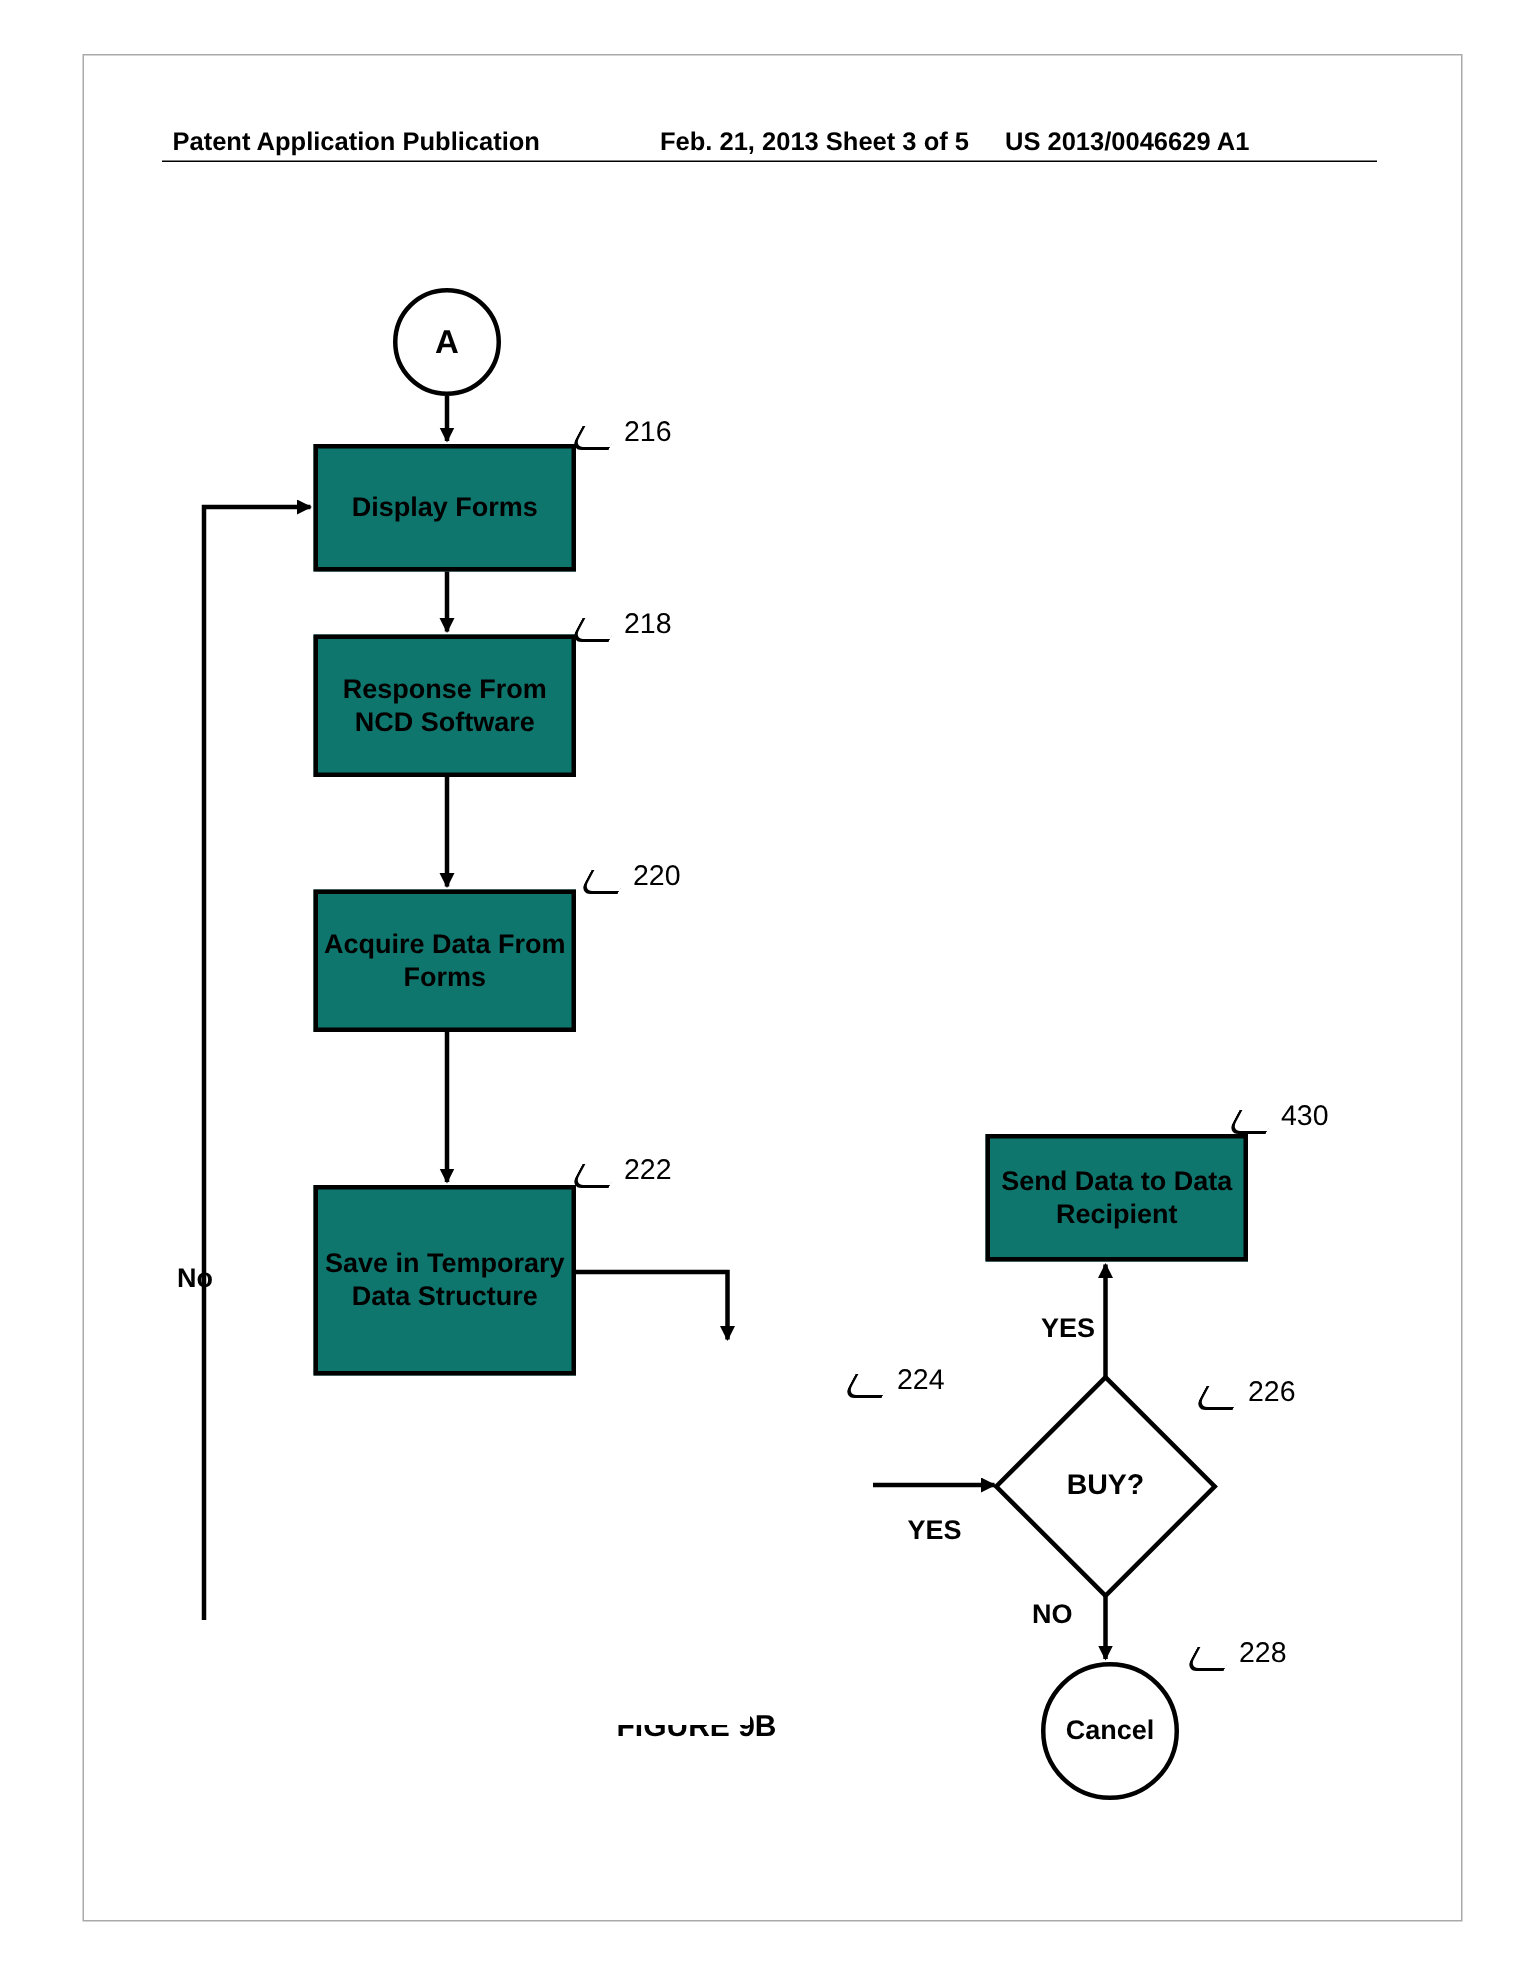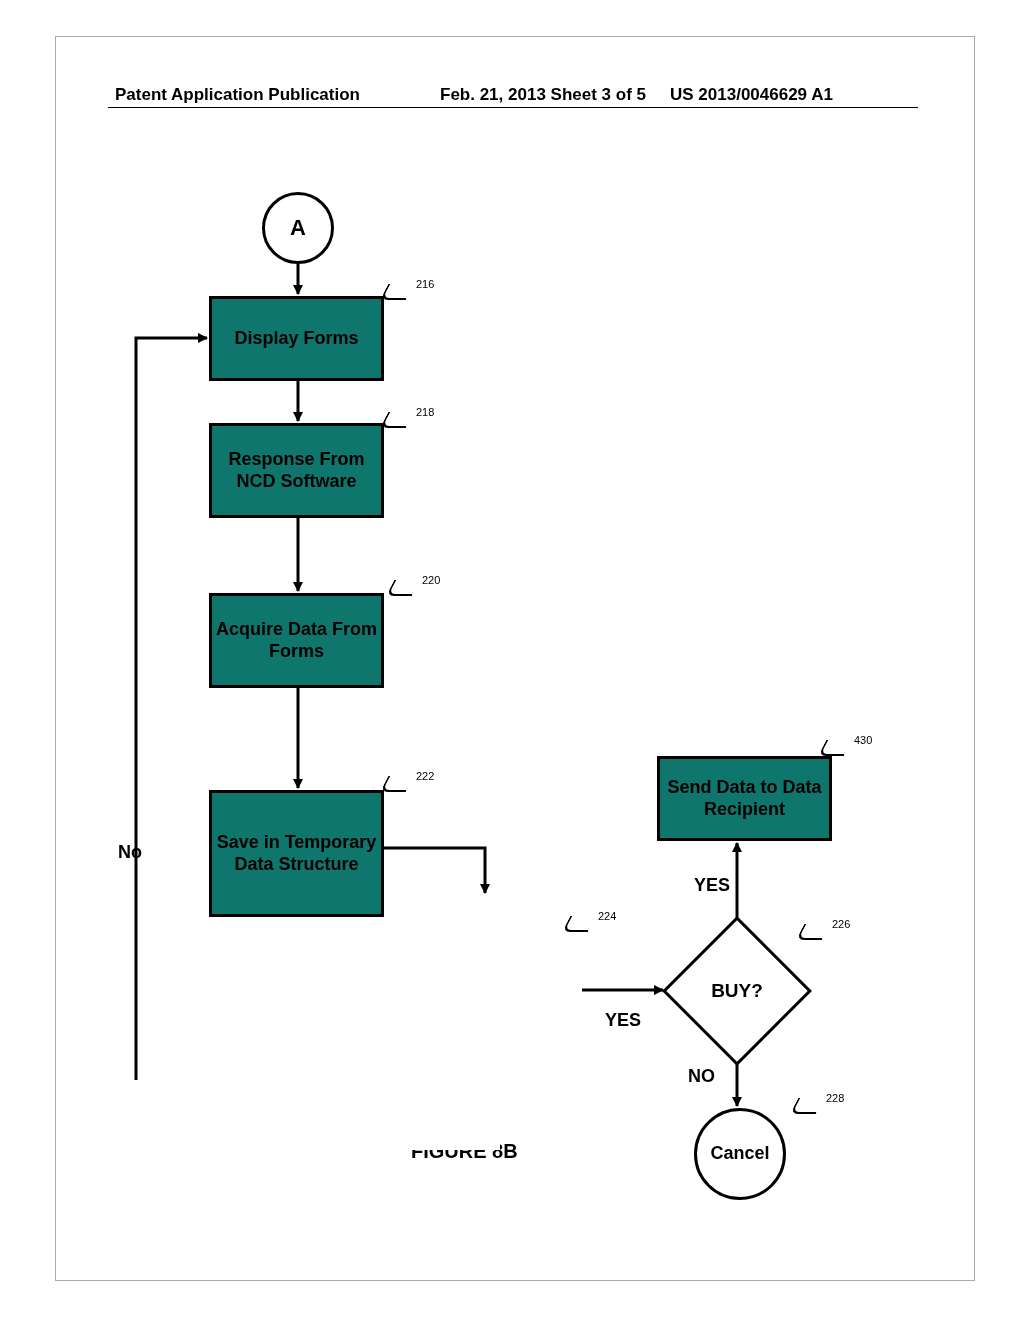--- a/index.html
+++ b/index.html
@@ -90,21 +90,21 @@
     line-height: 1.15;
     z-index: 2;
   }
   .label {
     position: absolute;
     font-size: 18px;
     font-weight: bold;
   }
   .ref {
     position: absolute;
-    font-size: 11px;
+    font-size: 19px;
   }
   .leader {
     position: absolute;
     width: 24px;
     height: 14px;
   }
   .leader::before {
     content: "";
     position: absolute;
     left: 0;
@@ -177,21 +177,21 @@
 
   <div class="shape circle" style="left:694px; top:1108px; width:92px; height:92px;">Cancel</div>
   <div class="leader" style="left:794px; top:1098px;"></div>
   <div class="ref" style="left:826px; top:1092px;">228</div>
 
   <div class="label" style="left:118px; top:842px;">No</div>
   <div class="label" style="left:605px; top:1010px;">YES</div>
   <div class="label" style="left:694px; top:875px;">YES</div>
   <div class="label" style="left:688px; top:1066px;">NO</div>
 
-  <div class="figcap" style="left:411px; top:1140px;">FIGURE 8B</div>
+  <div class="figcap" style="left:411px; top:1140px;">FIGURE 9B</div>
 
   <svg class="arrows">
     <defs>
       <marker id="ah" markerWidth="12" markerHeight="12" refX="9" refY="5" orient="auto" markerUnits="userSpaceOnUse">
         <path d="M0,0 L10,5 L0,10 z" fill="#000"></path>
       </marker>
     </defs>
 
     <line x1="298" y1="264" x2="298" y2="294" stroke="#000" stroke-width="3" marker-end="url(#ah)"></line>
 

